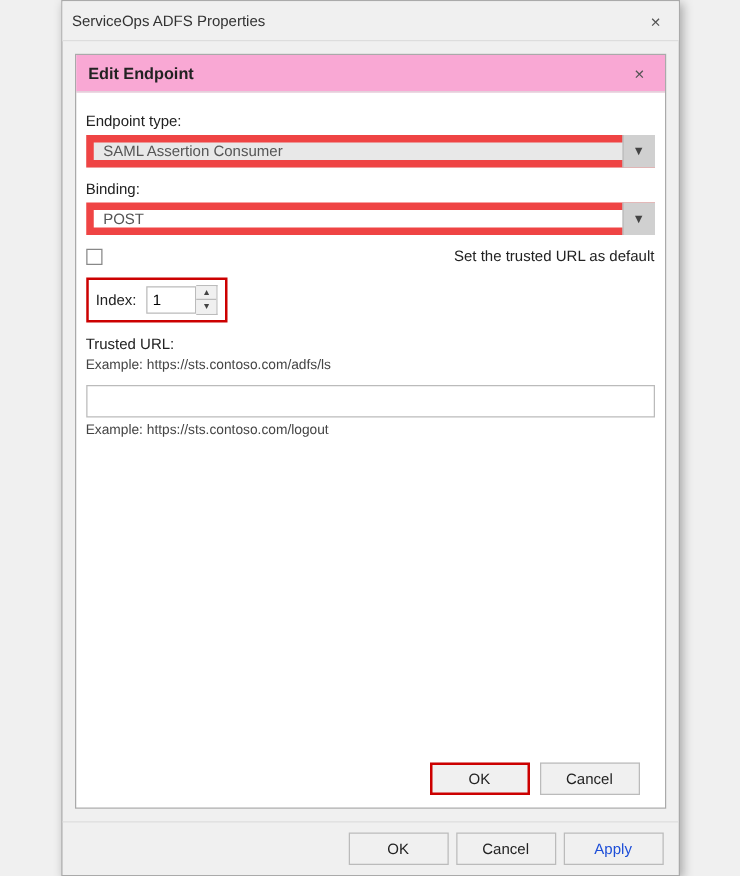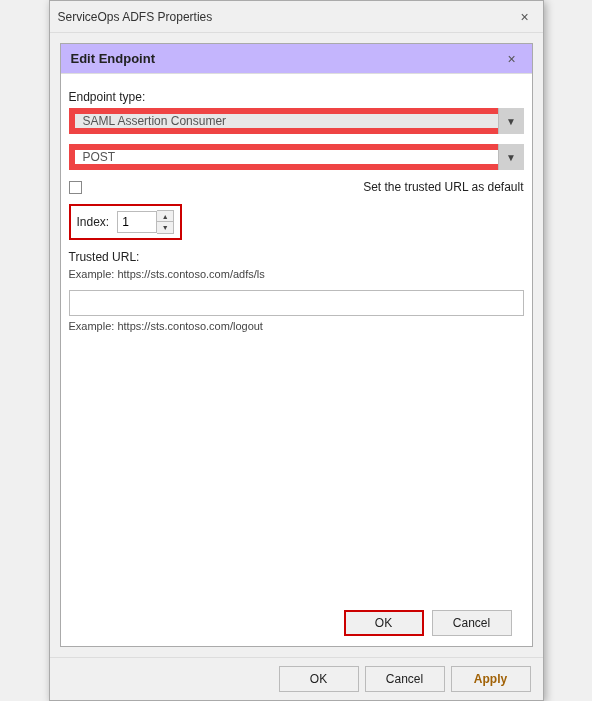--- a/index.html
+++ b/index.html
@@ -64,21 +64,21 @@
     
     .inner-dialog {
       background: white;
       border: 1px solid #aaa;
       flex: 1;
       display: flex;
       flex-direction: column;
     }
 
     .inner-titlebar {
-      background: #c4b5fd;
+      background: #f9a8d4;
       height: 30px;
       display: flex;
       align-items: center;
       justify-content: space-between;
       padding: 0 10px;
       border-bottom: 1px solid #ddd;
       flex-shrink: 0;
     }
 
     .inner-titlebar-title {
@@ -280,23 +280,22 @@
       width: 80px;
       height: 26px;
       background: #f0f0f0;
       border: 1px solid #bbb;
       font-size: 12px;
       cursor: pointer;
       color: #222;
     }
 
     .btn-outer-disabled {
-      color: #a16207;
+      color: #1d4ed8;
       cursor: default;
-      font-weight: bold;
     }
   </style>
 </head>
 <body>
 
 <div class="outer-window">
 
   <div class="outer-titlebar">
     <span class="outer-titlebar-title">ServiceOps ADFS Properties</span>
     <span class="outer-close-btn">×</span>
@@ -315,20 +314,21 @@
 
         <div>
           <div class="field-label">Endpoint type:</div>
           <div class="dropdown-wrapper">
             <div class="dropdown-field">SAML Assertion Consumer</div>
             <div class="dropdown-arrow">▼</div>
           </div>
         </div>
 
         <div>
+          <div class="field-label">Binding:</div>
           <div class="dropdown-wrapper">
             <div class="dropdown-field dropdown-field-active">POST</div>
             <div class="dropdown-arrow">▼</div>
           </div>
         </div>
 
         <div class="checkbox-row">
           <div class="checkbox-input"></div>
           <span class="checkbox-label">Set the trusted URL as default</span>
         </div>

